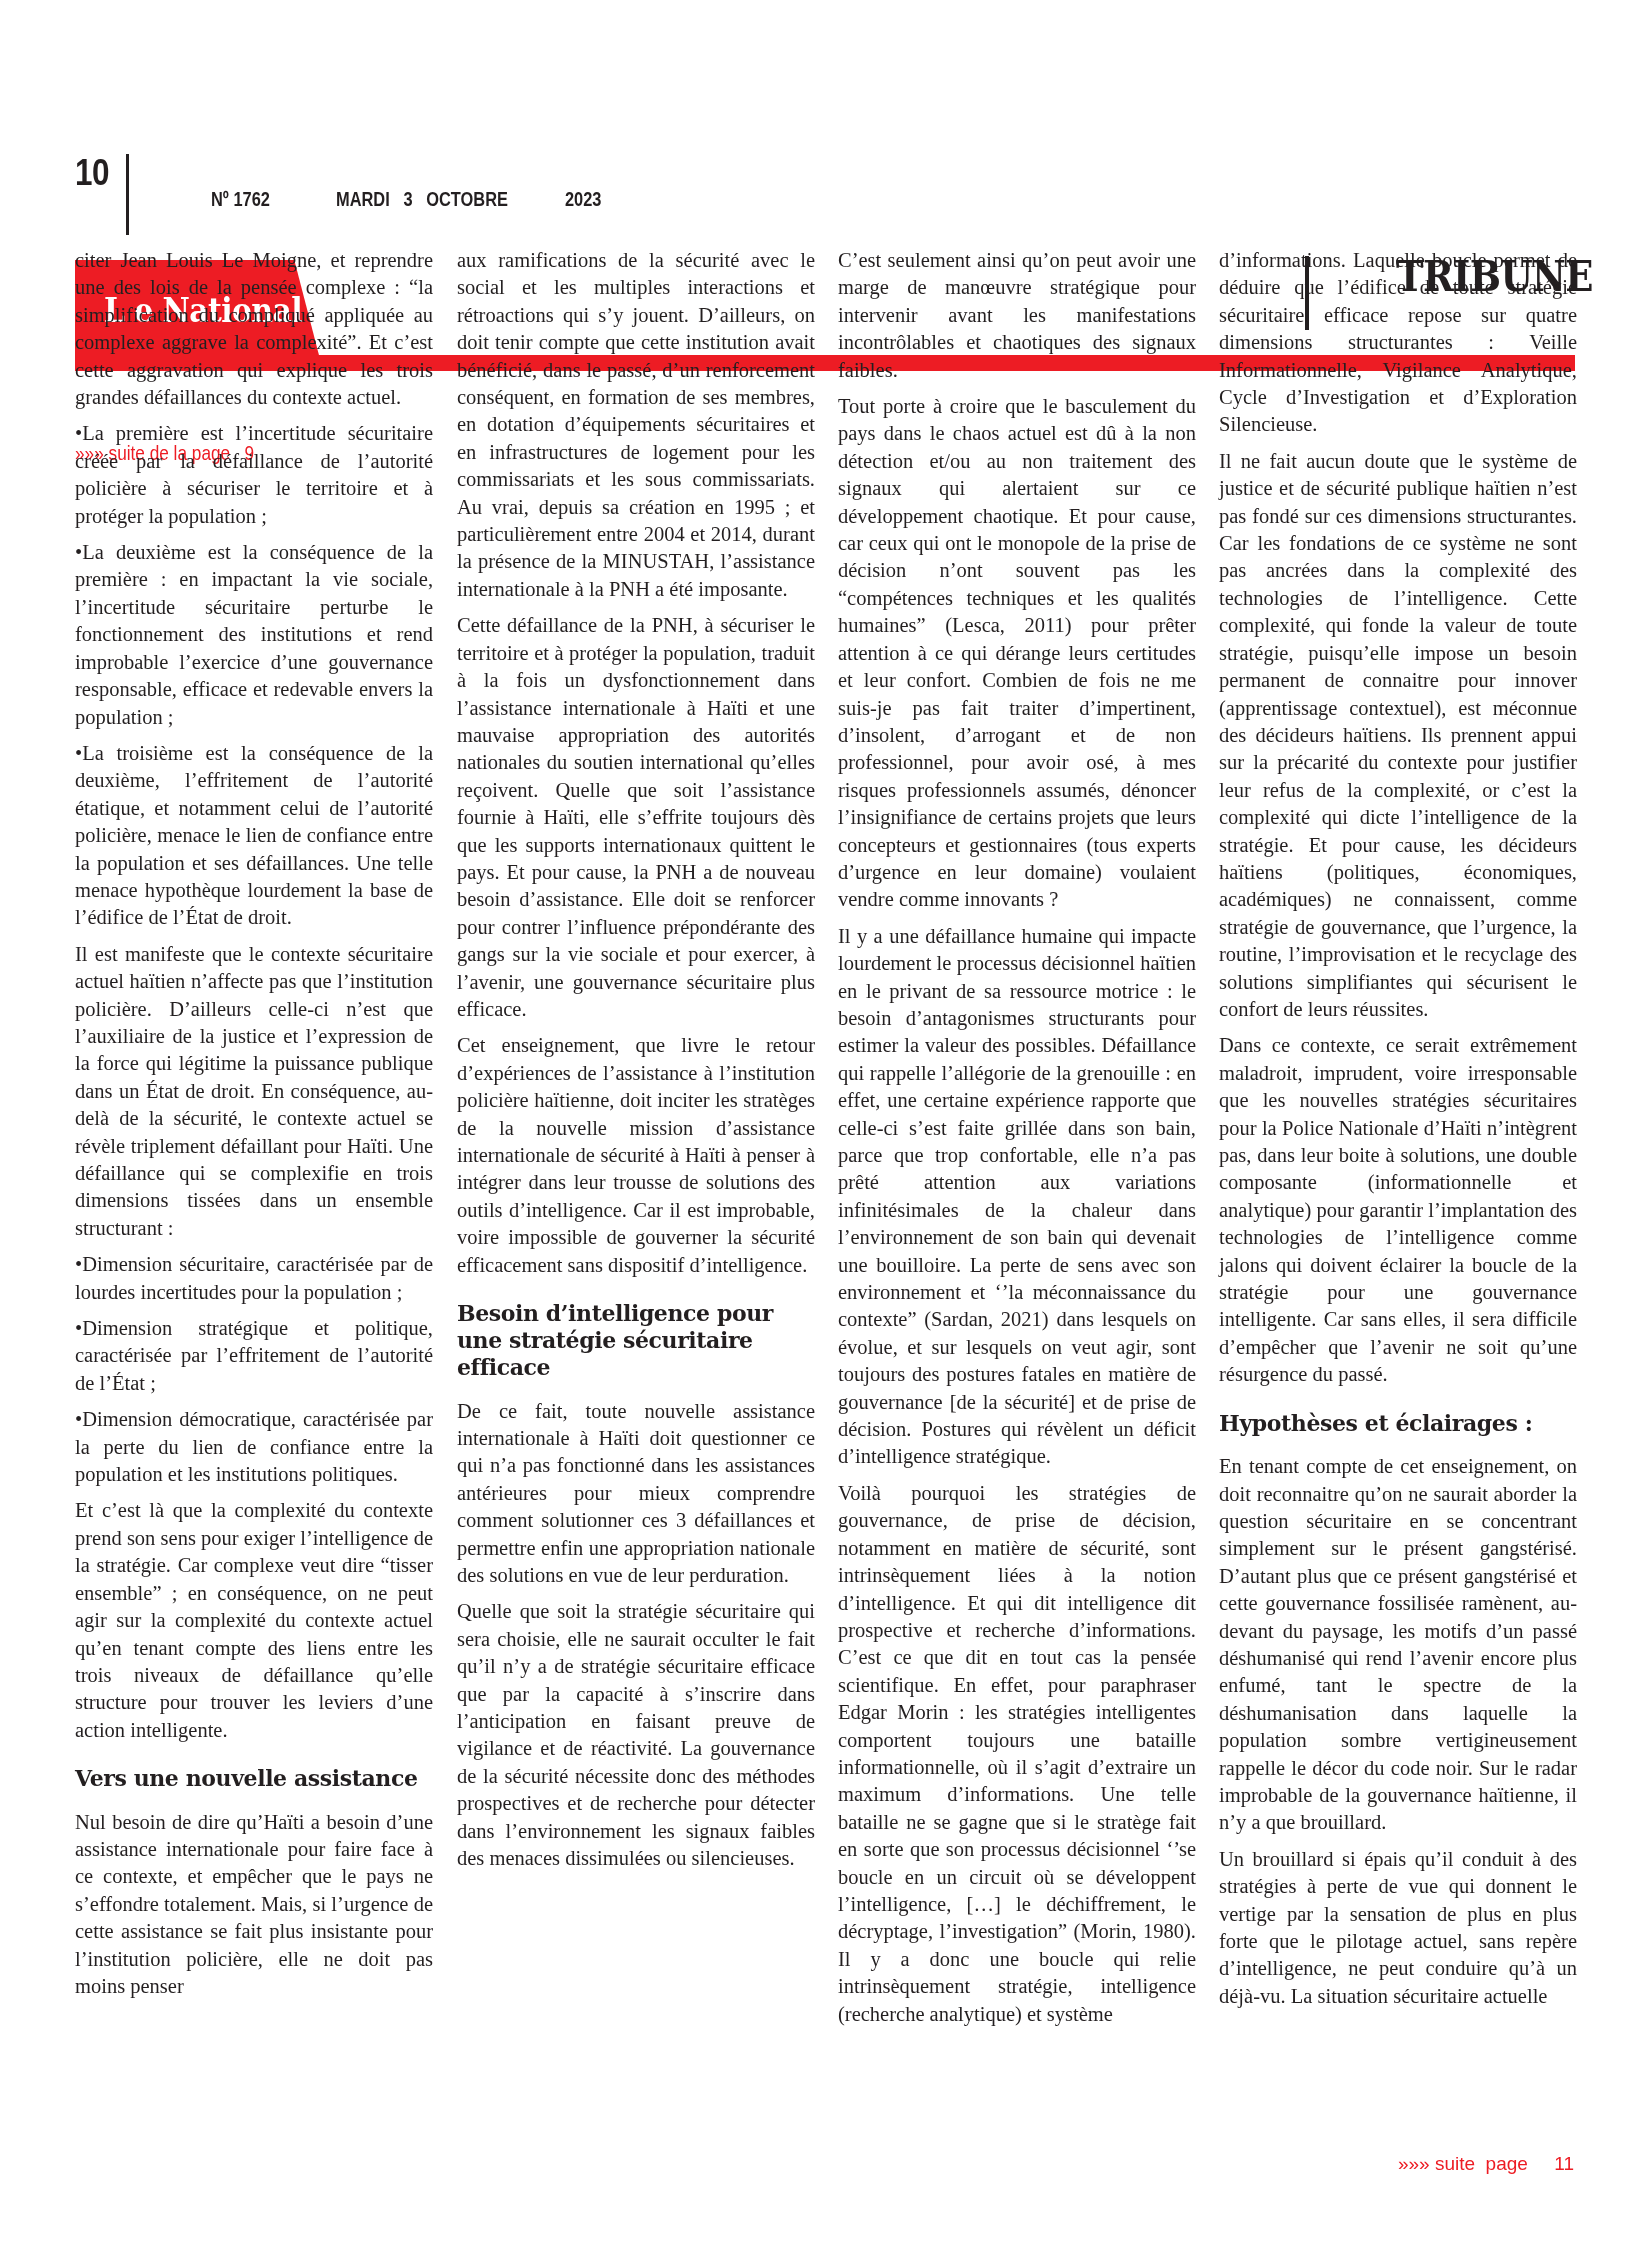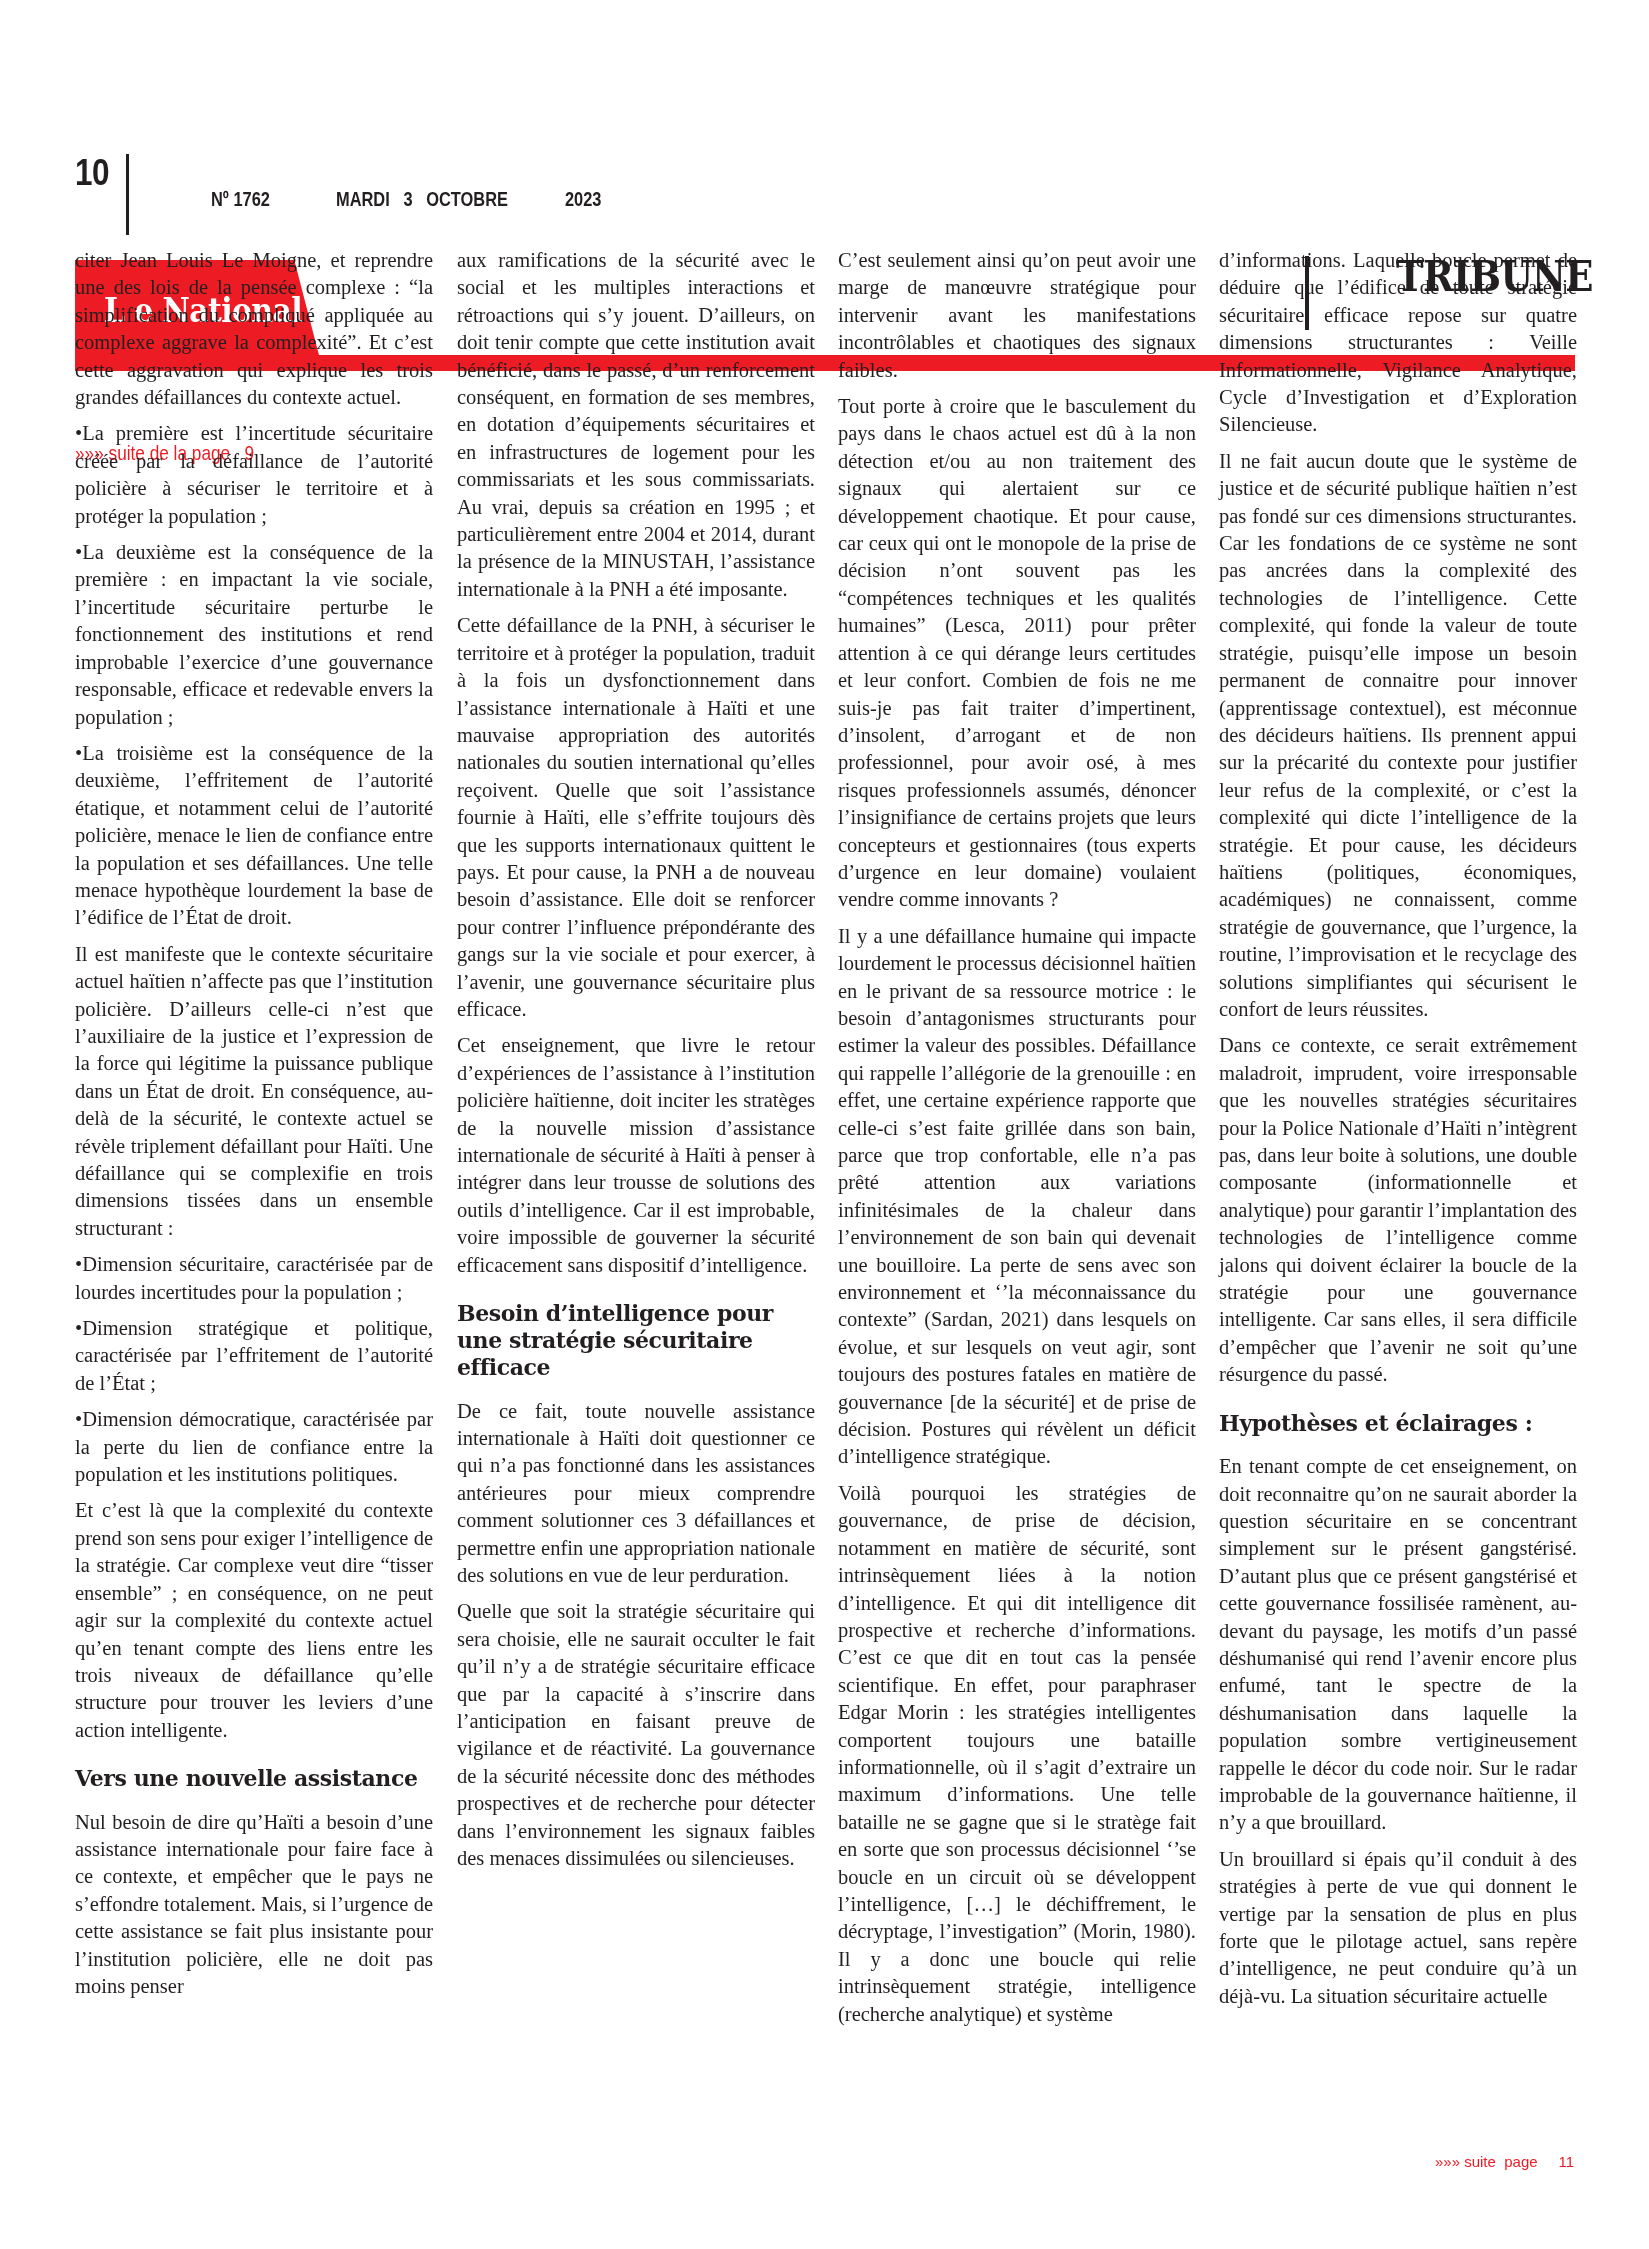--- a/index.html
+++ b/index.html
@@ -16,21 +16,21 @@
 
   .brand-tab { position: absolute; left: 75px; top: 260px; width: 244px; height: 111px; }
   .brand-tab svg { position: absolute; left: 0; top: 0; }
   .brand-name { position: absolute; left: 28.5px; top: 33px; font-family: "DejaVu Serif", "Liberation Serif", serif; font-weight: bold; font-size: 34px; color: #ffffff; line-height: 1; letter-spacing: -0.7px; transform: scaleX(0.88); transform-origin: left; white-space: pre; }
   .red-rule { position: absolute; left: 315px; top: 355px; width: 1260px; height: 15.7px; background: #ed1c24; }
 
   .section-sep { position: absolute; left: 1305px; top: 256px; width: 3.7px; height: 74px; background: #231f20; }
   .section-title { position: absolute; left: 1396px; top: 255px; font-family: "DejaVu Serif", "Liberation Serif", serif; font-weight: bold; font-size: 43px; color: #231f20; line-height: 1; letter-spacing: -0.7px; transform: scaleX(0.86); transform-origin: left; }
 
   .cont-from { position: absolute; left: 75px; top: 442px; font-family: "Liberation Sans", "DejaVu Sans", sans-serif; font-size: 21px; color: #ed1c24; line-height: 1; transform: scaleX(0.82); transform-origin: left; white-space: pre; }
-  .cont-to { position: absolute; right: 76px; top: 2154px; font-family: "Liberation Sans", "DejaVu Sans", sans-serif; font-size: 15px; color: #ed1c24; line-height: 1; white-space: pre; }
+  .cont-to { position: absolute; right: 76px; top: 2154px; font-family: "Liberation Sans", "DejaVu Sans", sans-serif; font-size: 19px; color: #ed1c24; line-height: 1; white-space: pre; }
 
   .column { position: absolute; top: 247px; width: 358px; font-size: 20.5px; line-height: 27.4px; text-align: justify; hyphens: none; }
   .col1 { left: 75px; top: 247px; }
   .col2 { left: 457px; }
   .col3 { left: 838px; }
   .col4 { left: 1219px; }
   .col1 { padding-top: 0; }
 
   .para { margin-bottom: 9px; }
   .bullet::before { content: "•"; }

